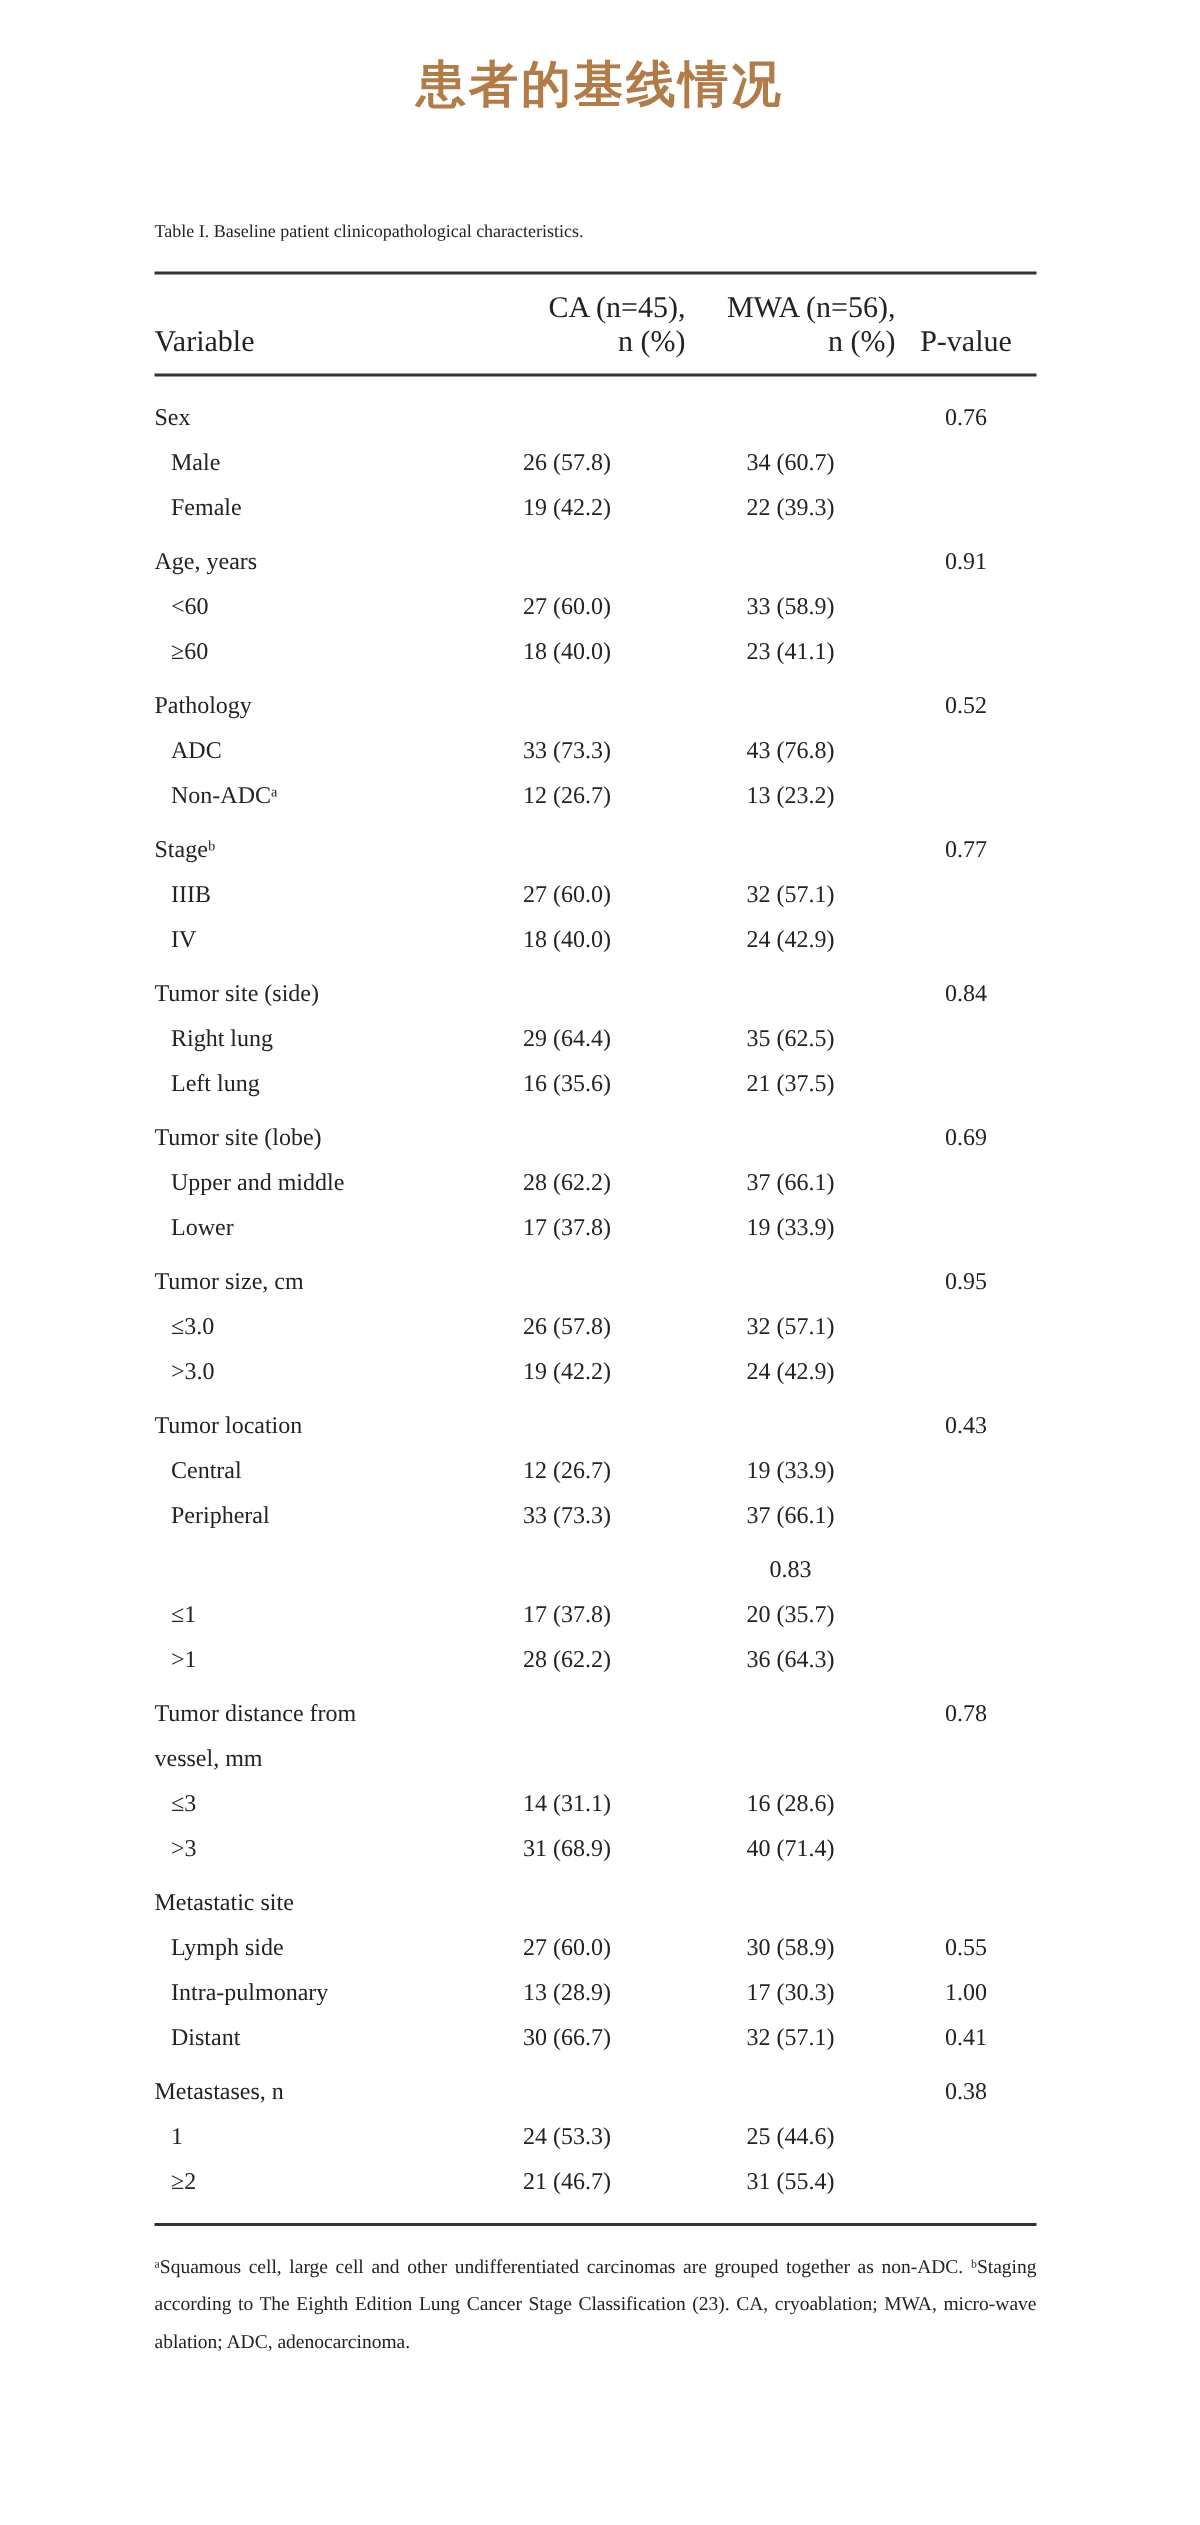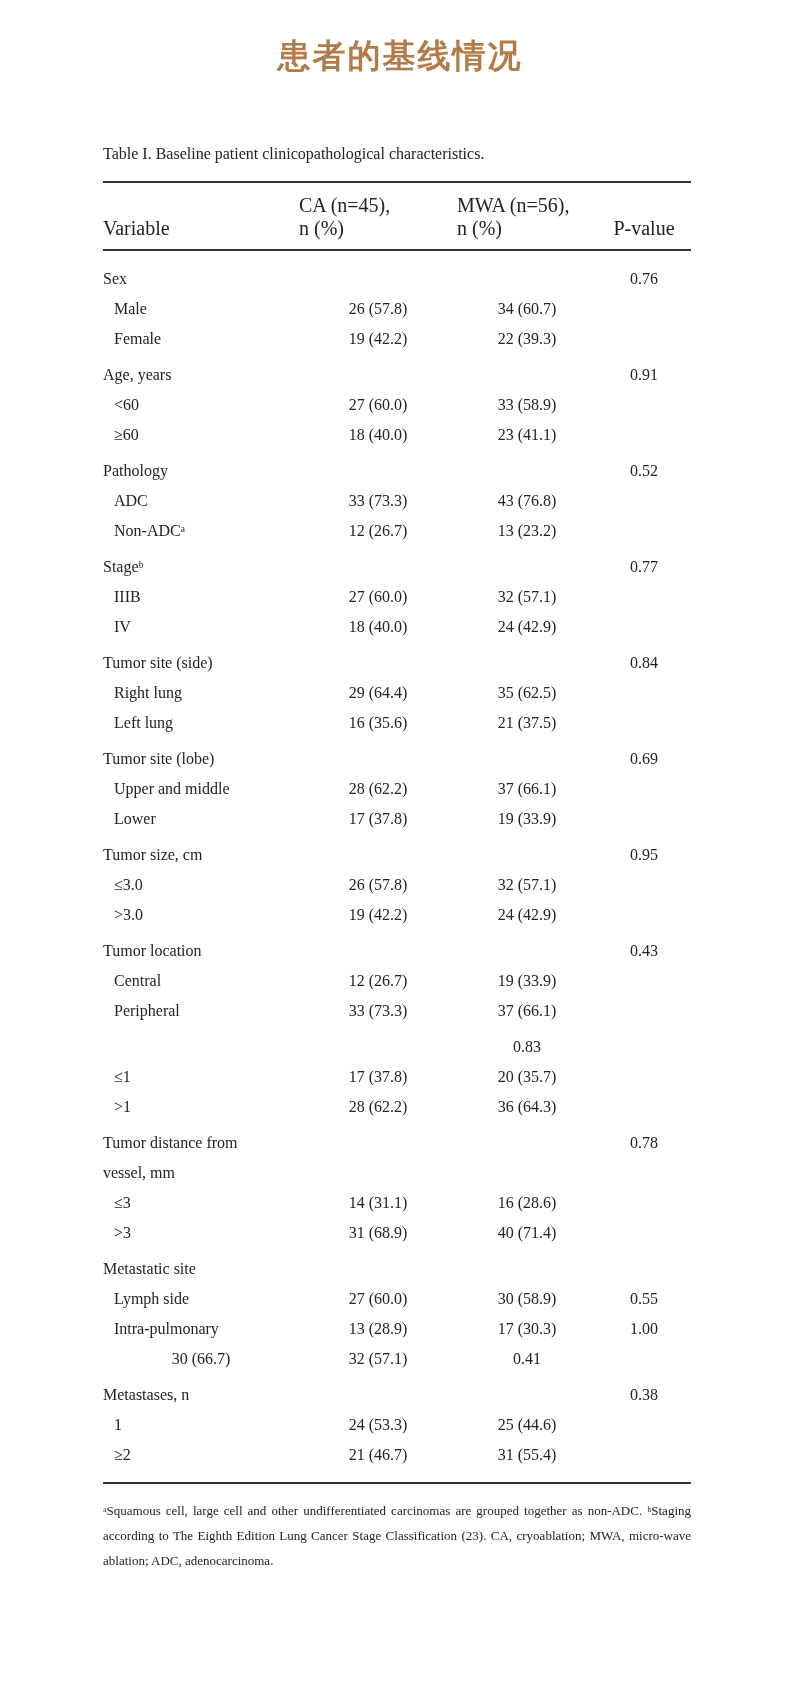--- a/index.html
+++ b/index.html
@@ -23,37 +23,37 @@
     font-size: 33px;
     letter-spacing: 2px;
   }
   .content {
     position: absolute;
     left: 103px;
     top: 142px;
     width: 588px;
   }
   .caption {
-    font-size: 16px;
+    font-size: 12px;
     line-height: 24px;
     margin: 0 0 15px 0;
   }
   .rule {
     height: 0;
     border-top: 2px solid #333333;
   }
   .thead {
     display: grid;
     grid-template-columns: 196px 158px 140px 94px;
     padding: 11px 0 9px 0;
     font-size: 20px;
     line-height: 23px;
   }
   .th-var { align-self: end; text-align: left; }
-  .th-group { text-align: left; }
+  .th-group { text-align: right; }
   .th-p { align-self: end; text-align: center; }
   .tbody {
     padding: 7px 0 12px 0;
     font-size: 16px;
   }
   .trow {
     display: grid;
     grid-template-columns: 196px 158px 140px 94px;
     line-height: 30px;
     align-items: start;
@@ -288,20 +288,21 @@
         <div class="c-num">30 (58.9)</div>
         <div class="c-p">0.55</div>
       </div>
       <div class="trow">
         <div class="c-var sub">Intra-pulmonary</div>
         <div class="c-num">13 (28.9)</div>
         <div class="c-num">17 (30.3)</div>
         <div class="c-p">1.00</div>
       </div>
       <div class="trow">
+        <div class="c-var sub">Distant</div>
         <div class="c-num">30 (66.7)</div>
         <div class="c-num">32 (57.1)</div>
         <div class="c-p">0.41</div>
       </div>
       <div class="trow group">
         <div class="c-var">Metastases, n</div>
         <div class="c-num"></div>
         <div class="c-num"></div>
         <div class="c-p">0.38</div>
       </div>

